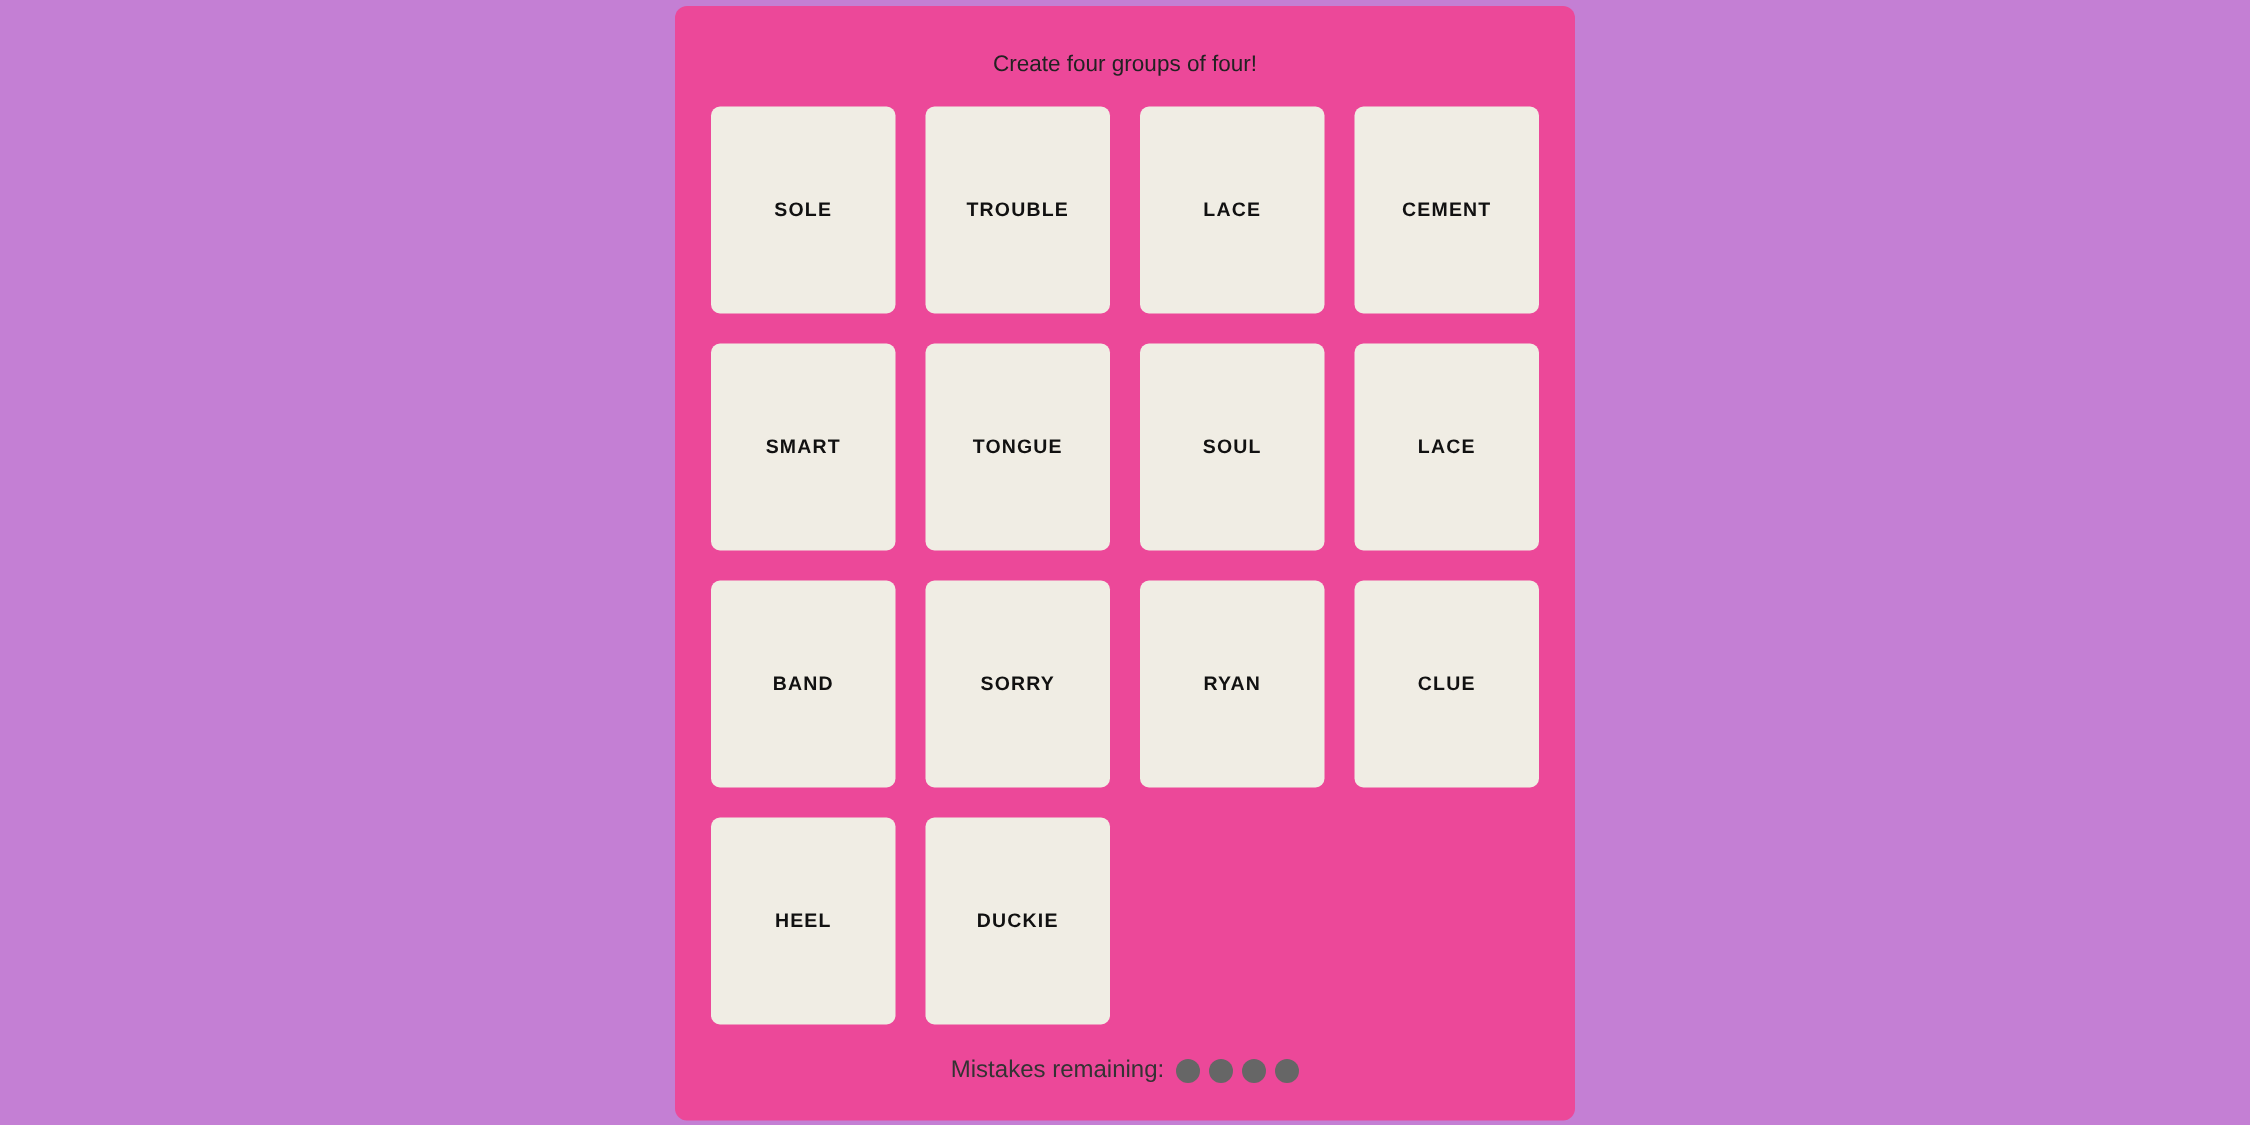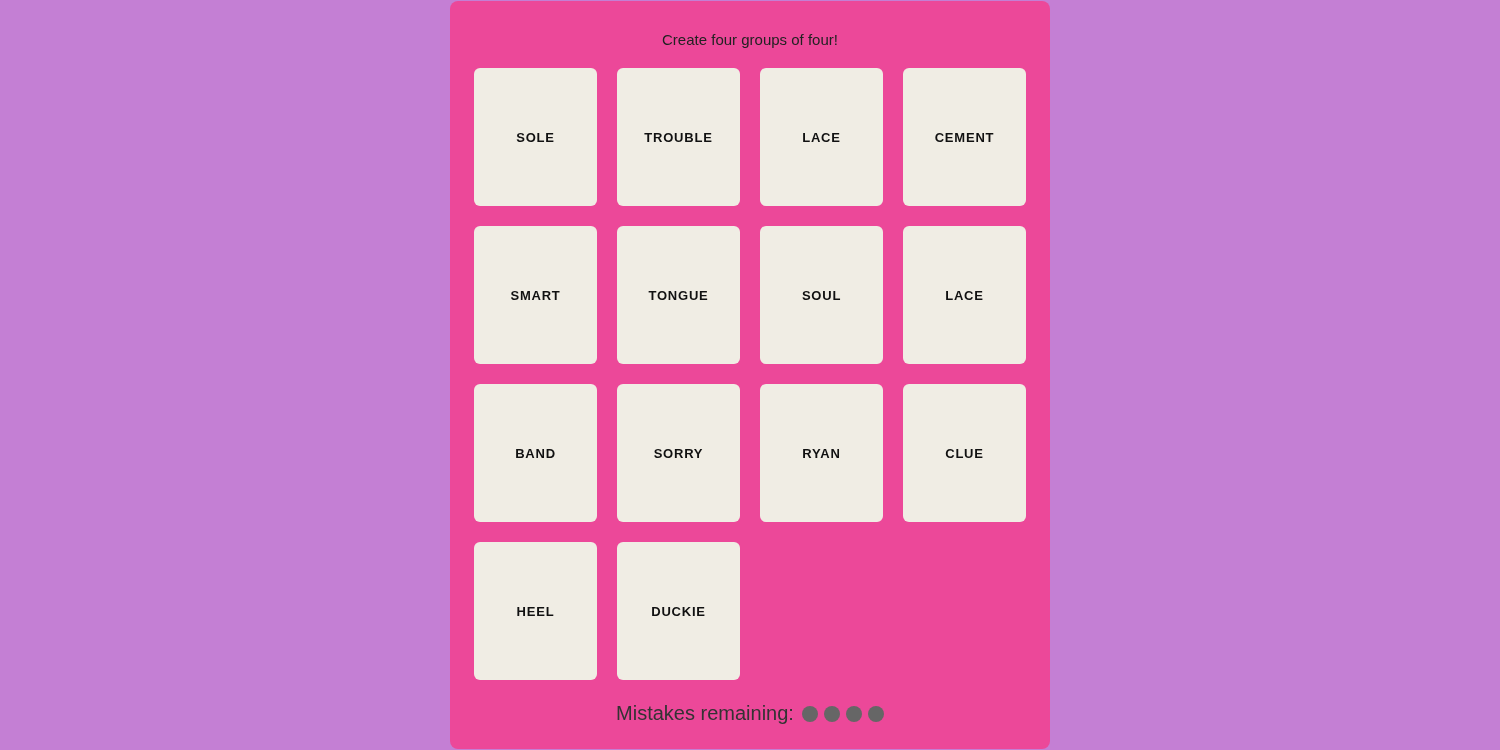--- a/index.html
+++ b/index.html
@@ -64,21 +64,21 @@
     }
 
     .mistakes-row {
       display: flex;
       align-items: center;
       gap: 8px;
       margin-top: 6px;
     }
 
     .mistakes-label {
-      font-size: 20px;
+      font-size: 16px;
       color: #333;
     }
 
     .dots {
       display: flex;
       gap: 6px;
     }
 
     .dot {
       width: 16px;

